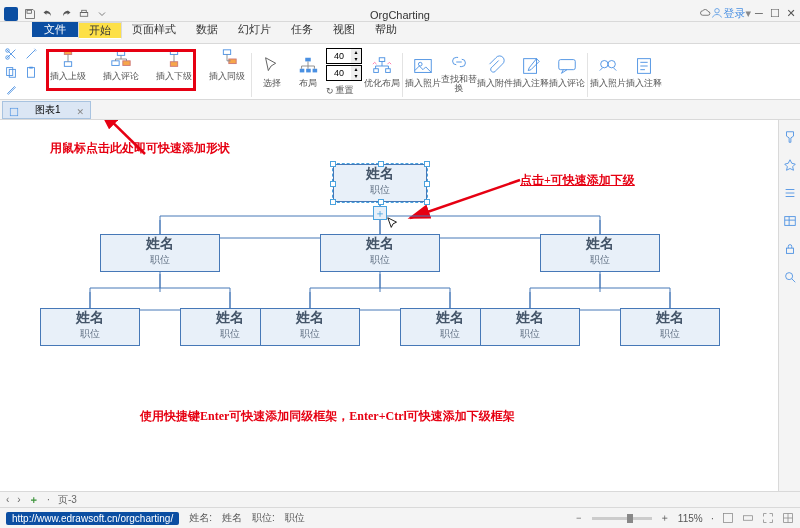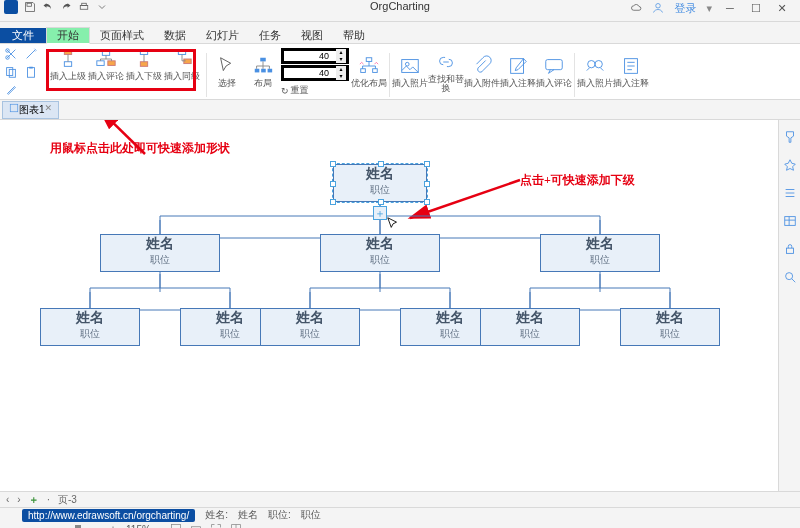--- a/index.html
+++ b/index.html
@@ -1,69 +1,69 @@
 <!DOCTYPE html>
 <html><head>
 <meta charset="utf-8">
 <style>
   * { box-sizing: border-box; margin: 0; padding: 0; font-family: "Microsoft YaHei", Arial, sans-serif; }
   html, body { width: 800px; height: 528px; overflow: hidden; background: #fff; }
   
-  .titlebar { height: 22px; background: #f4f4f4; border-bottom: 1px solid #d9d9d9; display: flex; align-items: flex-start; position: relative; }
+  .titlebar { height: 22px; background: #f4f4f4; border-bottom: 1px solid #d9d9d9; display: flex; align-items: flex-end; position: relative; }
   .tb-left { display: flex; align-items: center; gap: 6px; padding-left: 4px; }
   .tb-logo { width: 14px; height: 14px; background: #0b4ea2; border-radius: 2px; }
   .qat-icon { width: 12px; height: 12px; fill: #555; }
   .tb-title { position: absolute; left: 50%; transform: translateX(-50%); font-size: 11px; color: #333; }
-  .tb-right { margin-left: auto; display: flex; align-items: center; gap: 10px; padding-right: 10px; font-size: 11px; color: #555; }
+  .tb-right { margin-left: auto; display: flex; align-items: center; padding-right: 1px; font-size: 11px; color: #555; }
   .login-link { color: #4a90e2; }
   .win-btn { width: 16px; height: 16px; display: flex; align-items: center; justify-content: center; font-size: 11px; }
   
-  .menubar { height: 22px; background: #f4f4f4; display: flex; align-items: flex-end; border-bottom: 1px solid #d9d9d9; }
+  .menubar { height: 22px; background: #f4f4f4; display: flex; align-items: flex-start; border-bottom: 1px solid #d9d9d9; padding-left: 32px; }
   .menu-item { font-size: 11px; padding: 0 10px; display: flex; align-items: center; color: #333; cursor: default; }
   .menu-file { background: #0b4ea2; color: #fff; padding: 0 12px; }
-  .menu-active { background: #86efac; border: 1px solid #d9d9d9; border-bottom: 1px solid #fff; margin-bottom: -1px; }
+  .menu-active { background: #fde047; border: 1px solid #d9d9d9; border-bottom: 1px solid #fff; margin-bottom: -1px; }
   
   .ribbon { height: 56px; background: #fff; border-bottom: 1px solid #d9d9d9; display: flex; align-items: center; position: relative; }
   .left-tools { width: 46px; height: 56px; display: flex; flex-wrap: wrap; align-content: center; gap: 4px 6px; padding: 4px 4px; border-right: 1px solid transparent; }
   .lt-icon { width: 14px; height: 14px; }
-  .rib-group { display: flex; align-items: flex-start; padding: 4px 4px 0; gap: 2px; height: 100%; }
+  .rib-group { display: flex; align-items: flex-start; padding: 4px 4px 0; gap: 17px; height: 100%; }
   .rib-btn { width: 36px; display: flex; flex-direction: column; align-items: center; gap: 2px; }
   .rib-btn .ic { width: 22px; height: 22px; }
   .rib-btn .lbl { font-size: 9px; color: #555; text-align: center; line-height: 1; }
   .rib-sep { width: 1px; height: 44px; background: #e3e3e3; margin: 6px 2px 0; }
   .red-box { width: 150px; height: 42px; border: 3px solid #e60012; position: absolute; left: 46px; top: 5px; pointer-events: none; }
   .layout-controls { display: flex; flex-direction: column; gap: 1px; padding-top: 2px; margin-right: 2px; }
-  .spin { display: flex; align-items: center; border: 3px solid #000000; height: 16px; padding-left: 28px; }
+  .spin { display: flex; align-items: center; border: 1px solid #000000; height: 16px; }
   .spin-val { width: 24px; font-size: 9px; text-align: center; }
   .spin-btns { display: flex; flex-direction: column; width: 10px; }
   .spin-btns span { height: 7px; font-size: 6px; line-height: 6px; text-align: center; background: #eee; }
   .recalc { font-size: 9px; color: #555; display: flex; align-items: center; gap: 2px; margin-top: 2px; }
   
   .doctab-row { height: 20px; background: #f4f4f4; border-bottom: 1px solid #d9d9d9; display: flex; align-items: center; }
-  .doctab { background: #dbe6f4; border: 1px solid #a8c3e0; font-size: 10px; padding: 1px 6px; margin-left: 2px; display: flex; align-items: flex-start; gap: 0; }
+  .doctab { background: #dbe6f4; border: 1px solid #a8c3e0; font-size: 10px; padding: 1px 6px; margin-left: 2px; display: flex; align-items: flex-end; gap: 16px; }
   .doctab-close { font-size: 9px; color: #888; }
   
   .workspace { position: relative; height: 372px; background: #fff; border-bottom: 1px solid #d9d9d9; }
   .right-rail { position: absolute; right: 0; top: 0; width: 22px; height: 100%; background: #f4f4f4; border-left: 1px solid #d9d9d9; display: flex; flex-direction: column; align-items: center; gap: 14px; padding-top: 10px; }
   .rr-icon { width: 14px; height: 14px; fill: #4a90e2; }
   .annot { font-family: "SimHei","Microsoft YaHei"; font-weight: bold; }
   .annot-red { position: absolute; color: #e60012; font-size: 12px; }
   
   .org { position: absolute; left: 0; top: 0; width: 760px; height: 372px; }
   .node { position: absolute; border: 1px solid #4678b7; background: #e8f0f9; text-align: center; }
   .node .nm { font-size: 14px; font-weight: bold; color: #435468; }
   .node .pos { font-size: 10px; color: #5e6e81; }
   .node.sel { outline: 1px dashed #4aa3df; }
   .handle { position: absolute; width: 6px; height: 6px; background: #fff; border: 1px solid #4aa3df; }
   svg.connectors { position: absolute; left: 0; top: 0; width: 760px; height: 372px; }
   
   .pagetabs { height: 16px; background: #f4f4f4; border-bottom: 1px solid #d9d9d9; display: flex; align-items: center; font-size: 10px; color: #666; padding-left: 6px; gap: 8px; }
   .addpage { color: #3a9238; font-weight: bold; }
   
-  .statusbar { height: 20px; background: #f4f4f4; display: flex; font-size: 10px; color: #555; padding: 0 22px; justify-content: space-between; flex-direction: column; }
+  .statusbar { height: 20px; background: #f4f4f4; display: flex; font-size: 10px; color: #555; padding: 0 6px; justify-content: space-between; }
   .status-left { background: #0b4ea2; color: #fff; padding: 1px 6px; border-radius: 2px; }
   .status-right { display: flex; align-items: center; gap: 8px; }
   .zoom-slider { width: 60px; height: 3px; background: #ccc; position: relative; }
   .zoom-slider::after { content: ""; position: absolute; left: 35px; top: -3px; width: 6px; height: 9px; background: #888; }
 </style>
 </head>
 <body>
 
 <div class="titlebar">
   <div class="tb-left">
@@ -279,21 +279,22 @@
         <rect x="2" y="2" width="12" height="12" fill="none" stroke="#4a90e2"></rect>
       </svg>
     <span>图表1</span>
     <span class="doctab-close">✕</span>
   </div>
 </div>
 
 <div class="workspace">
 
   <div class="annot annot-red" style="left:50px;top:20px;">用鼠标点击此处即可快速添加形状</div>
-  <div class="annot annot-red" style="left:520px;top:52px;">点击+可快速添加下级</div>
+  <div class="annot annot-red" style="left:520px;top:52px;text-decoration:underline;">点击+可快速添加下级</div>
+  <div class="annot annot-red" style="left:140px;top:288px;">使用快捷键Enter可快速添加同级框架，Enter+Ctrl可快速添加下级框架</div>
 
   <svg style="position:absolute;left:0;top:0;width:760px;height:372px;pointer-events:none">
     <defs>
         <marker id="ah" markerWidth="10" markerHeight="10" refX="8" refY="3" orient="auto">
           <path d="M0 0L9 3L0 6z" fill="#e60012"></path>
         </marker>
       </defs>
     <line x1="145" y1="34" x2="100" y2="-10" stroke="#e60012" stroke-width="2.5" marker-end="url(#ah)"></line>
     <line x1="520" y1="60" x2="410" y2="98" stroke="#e60012" stroke-width="2.5" marker-end="url(#ah)"></line>
   </svg>

